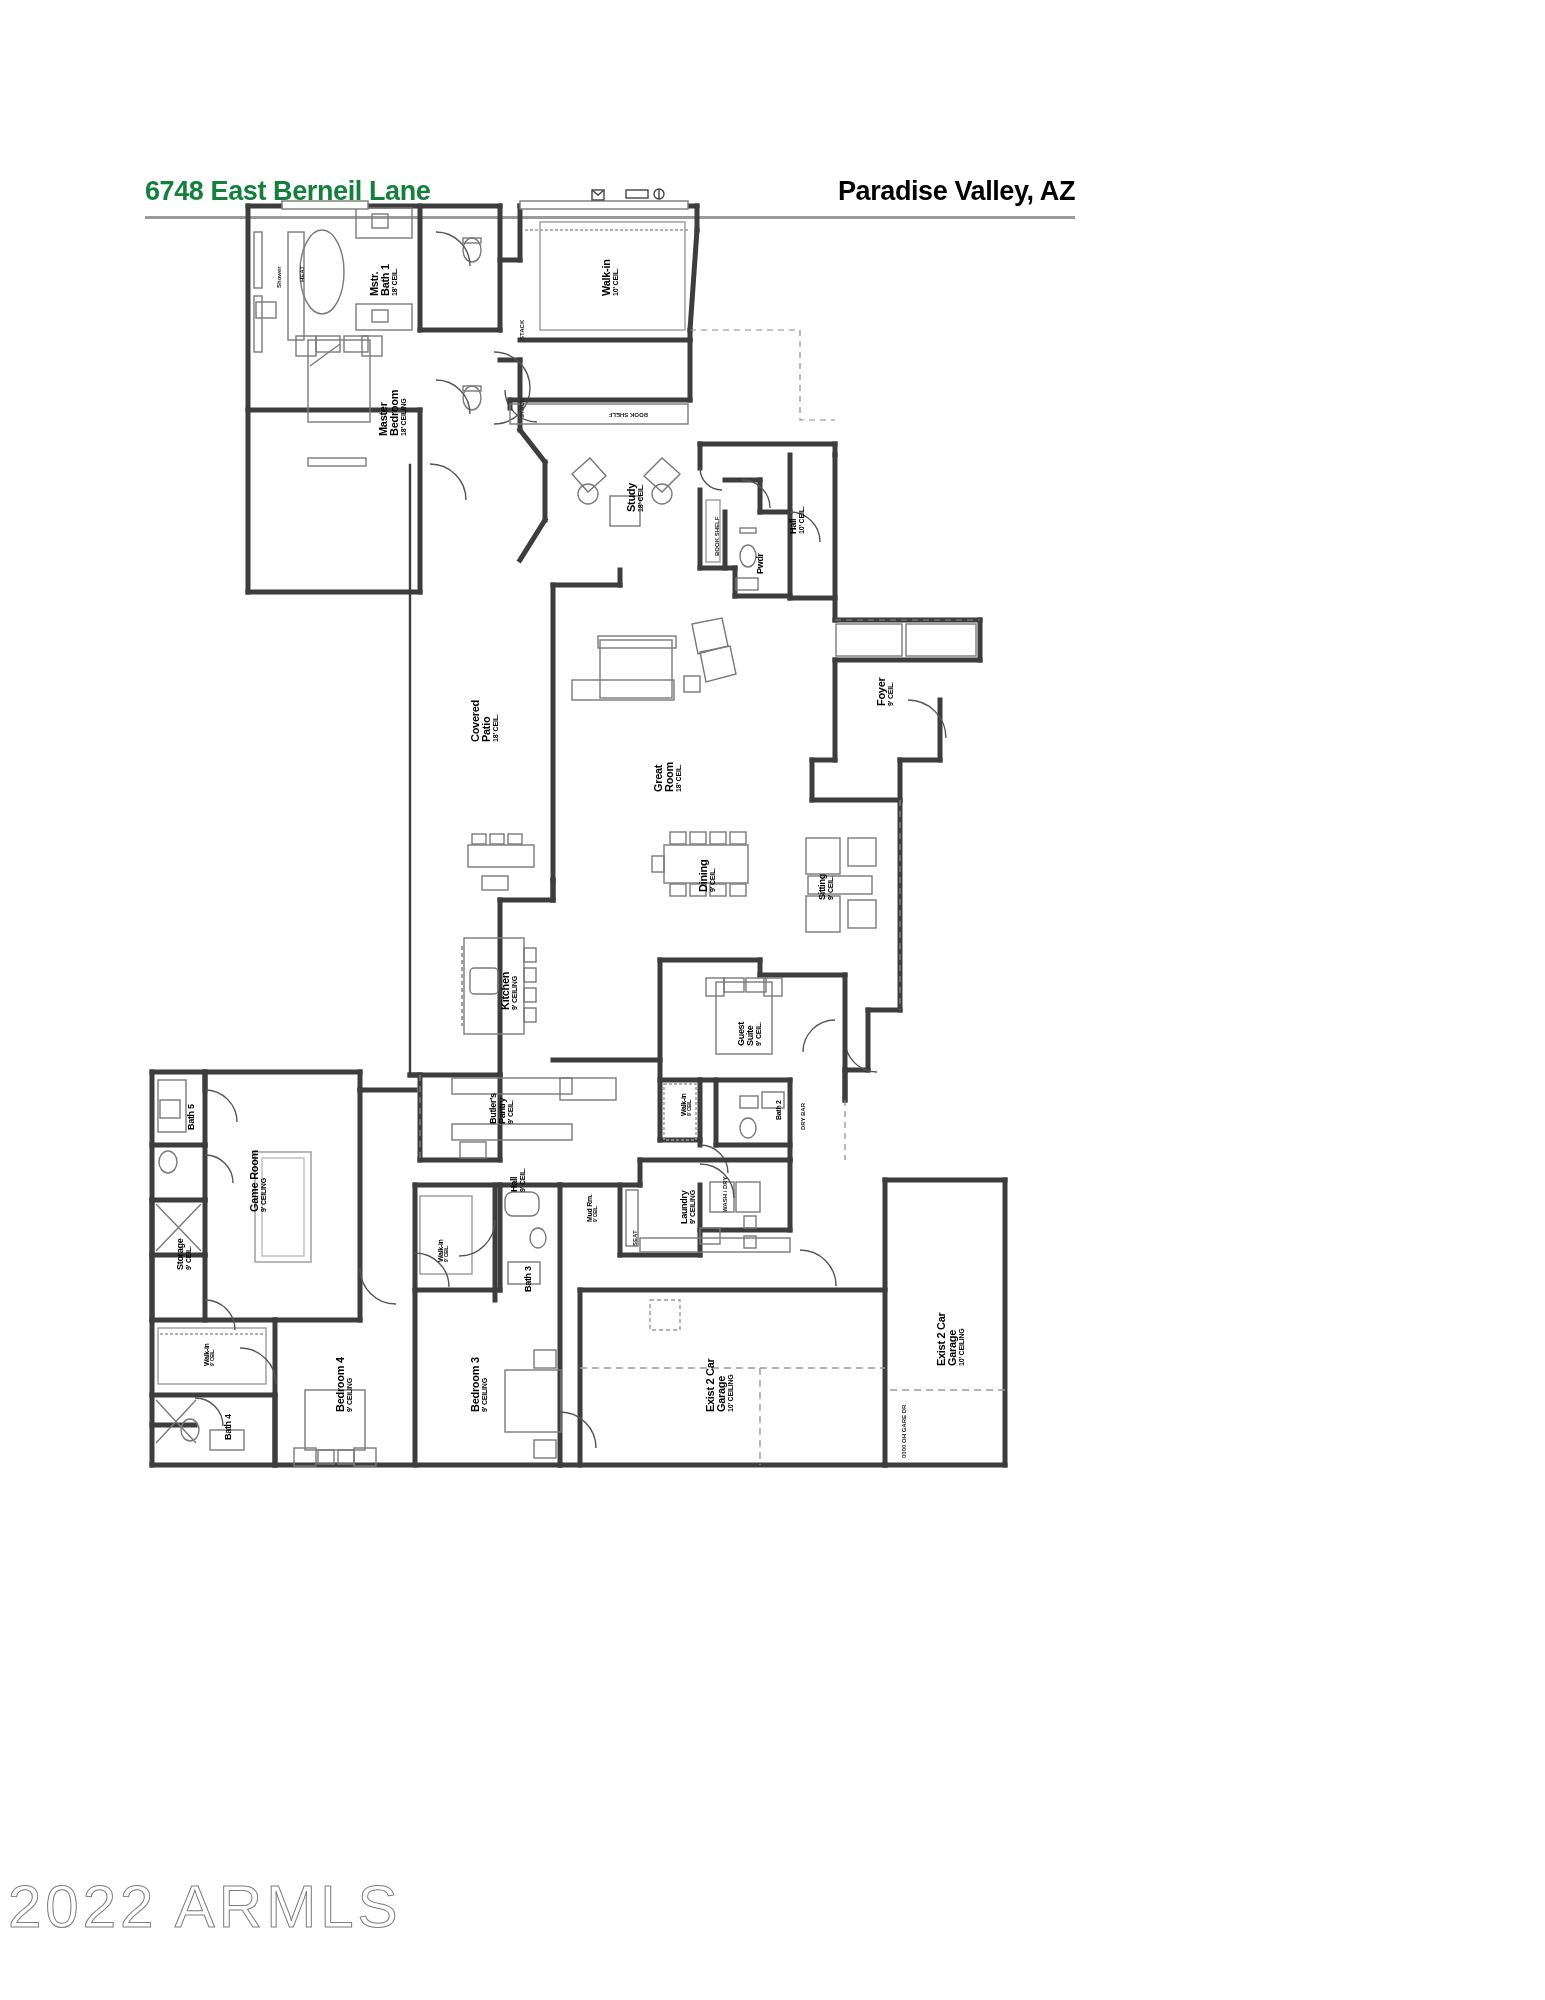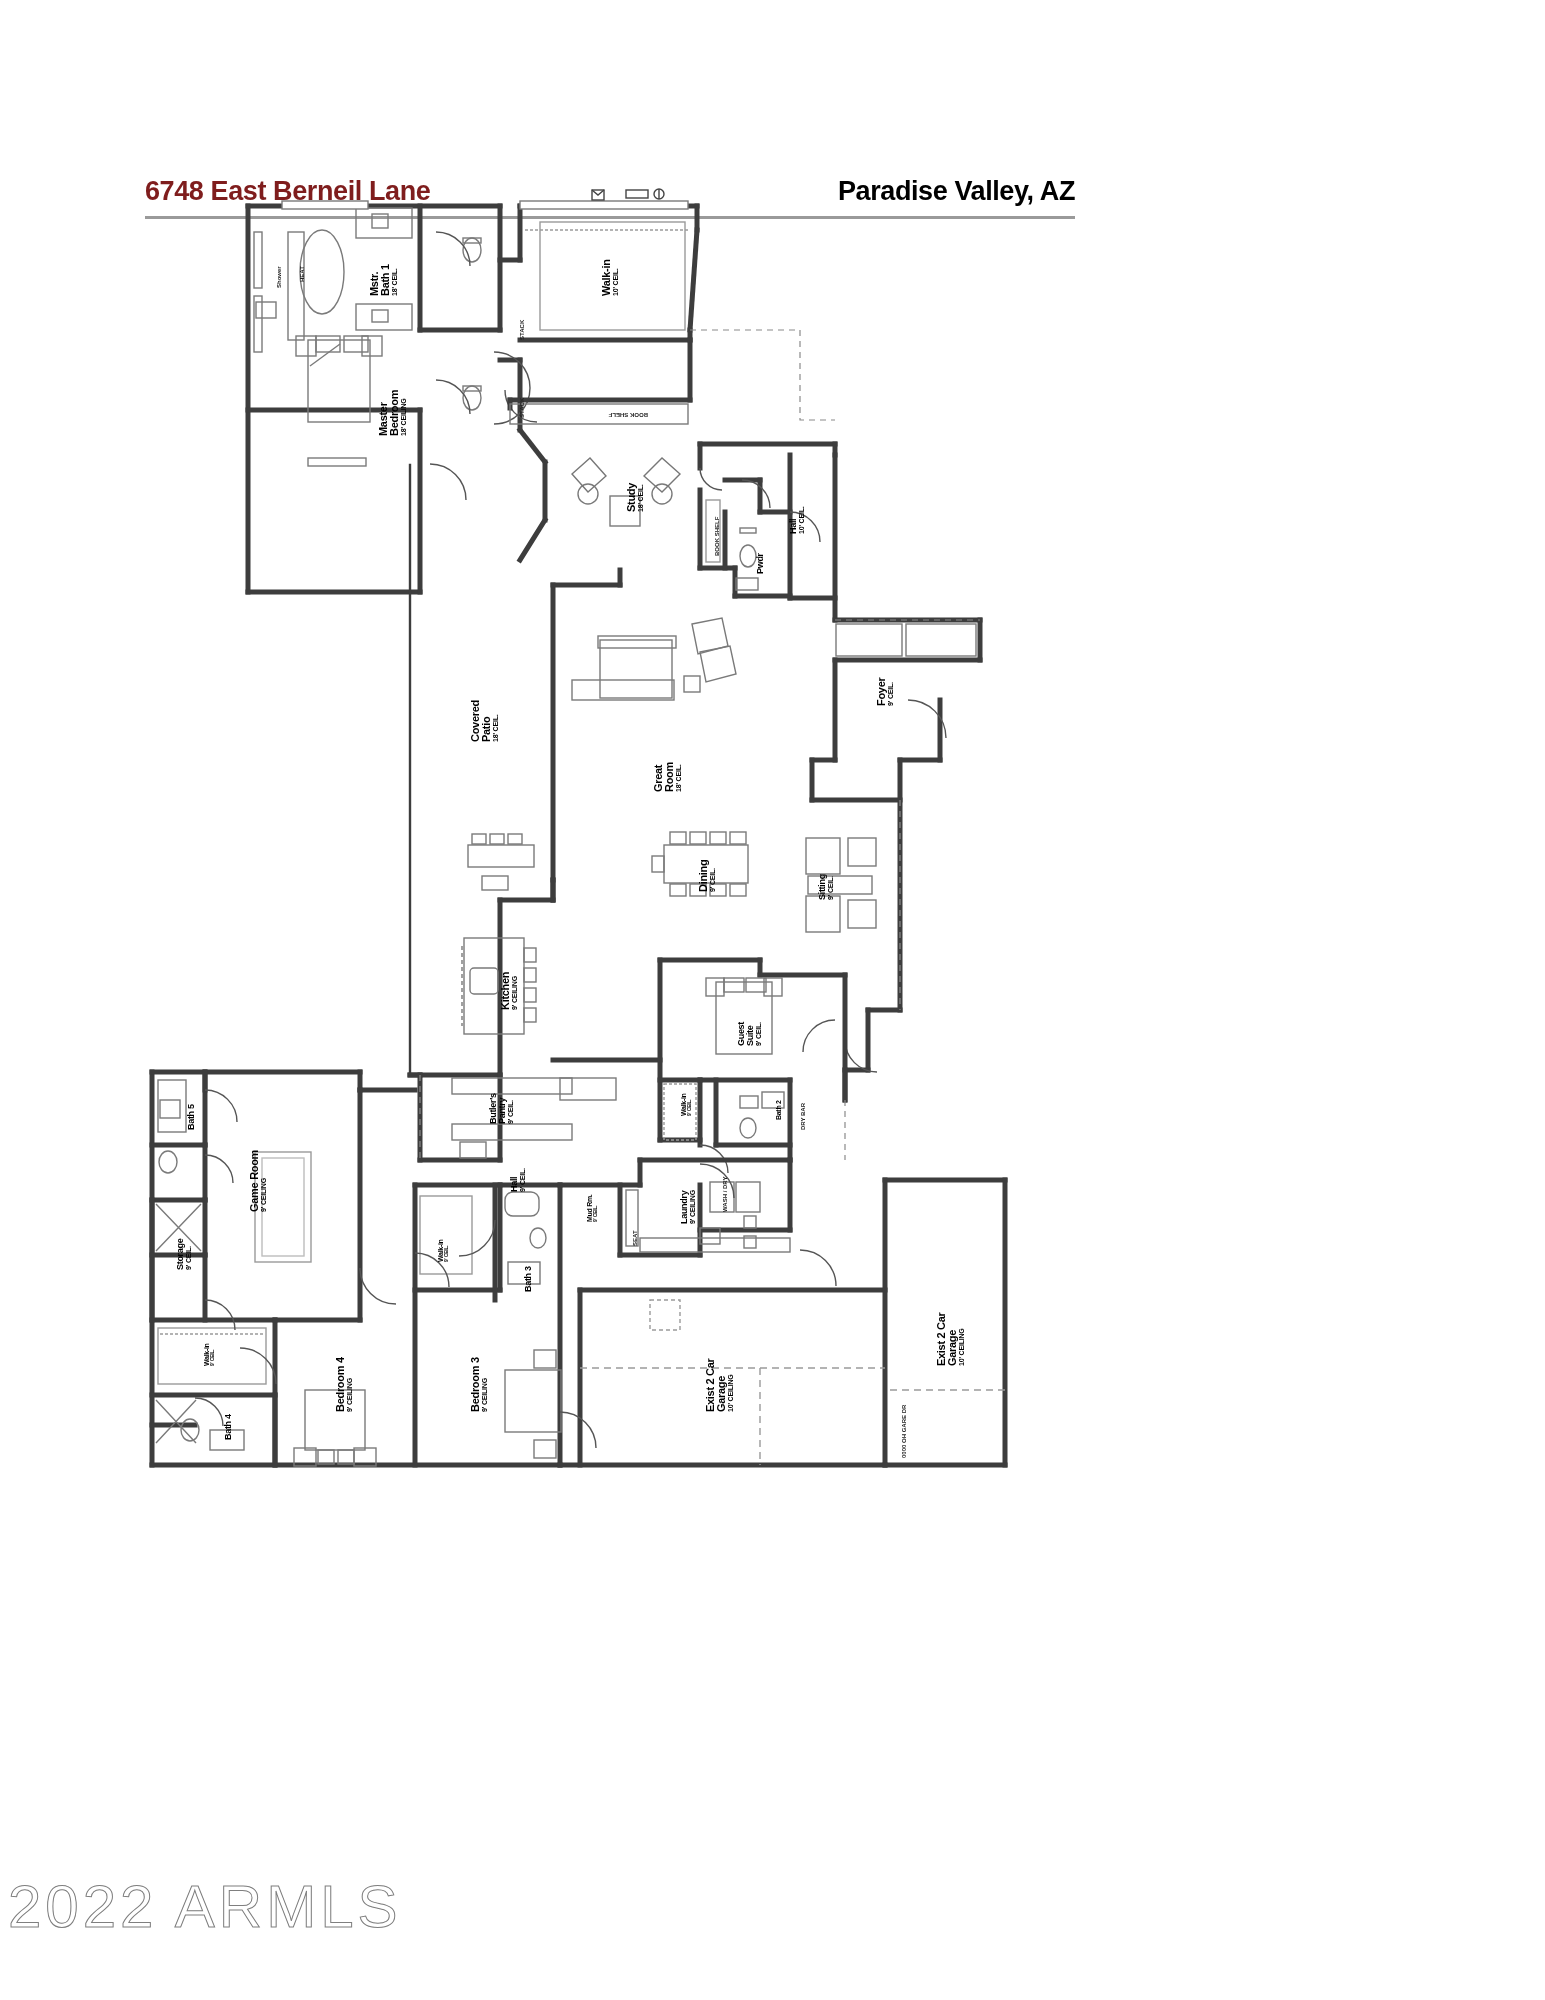--- a/index.html
+++ b/index.html
@@ -1,20 +1,20 @@
 <!DOCTYPE html>
 <html><head>
 <meta charset="utf-8">
 <style>
   html,body{margin:0;padding:0;background:#fff;}
   body{width:1545px;height:2000px;position:relative;font-family:"Liberation Sans",sans-serif;overflow:hidden;}
 
   
   #header{position:absolute;left:145px;top:176px;width:930px;height:46px;}
-  #header .addr{position:absolute;left:0;top:0;font-size:27px;font-weight:bold;letter-spacing:-0.4px;color:#7f1d1d;white-space:nowrap;}
+  #header .addr{position:absolute;left:0;top:0;font-size:27px;font-weight:bold;letter-spacing:-0.4px;color:#15803d;white-space:nowrap;}
   #header .city{position:absolute;right:0;top:0;font-size:27px;font-weight:bold;letter-spacing:-0.4px;color:#000;white-space:nowrap;}
   #header .rule{position:absolute;left:0;top:40px;width:930px;height:3px;background:#9a9a9a;}
 
   
   #watermark{position:absolute;left:8px;top:1872px;font-size:60px;letter-spacing:4px;color:#fff;
     -webkit-text-stroke:1px #555;text-shadow:0 0 0 #555;font-family:"Liberation Sans",sans-serif;
     opacity:.75;}
 
   
   #plan{position:absolute;left:0;top:0;width:1545px;height:2000px;}

